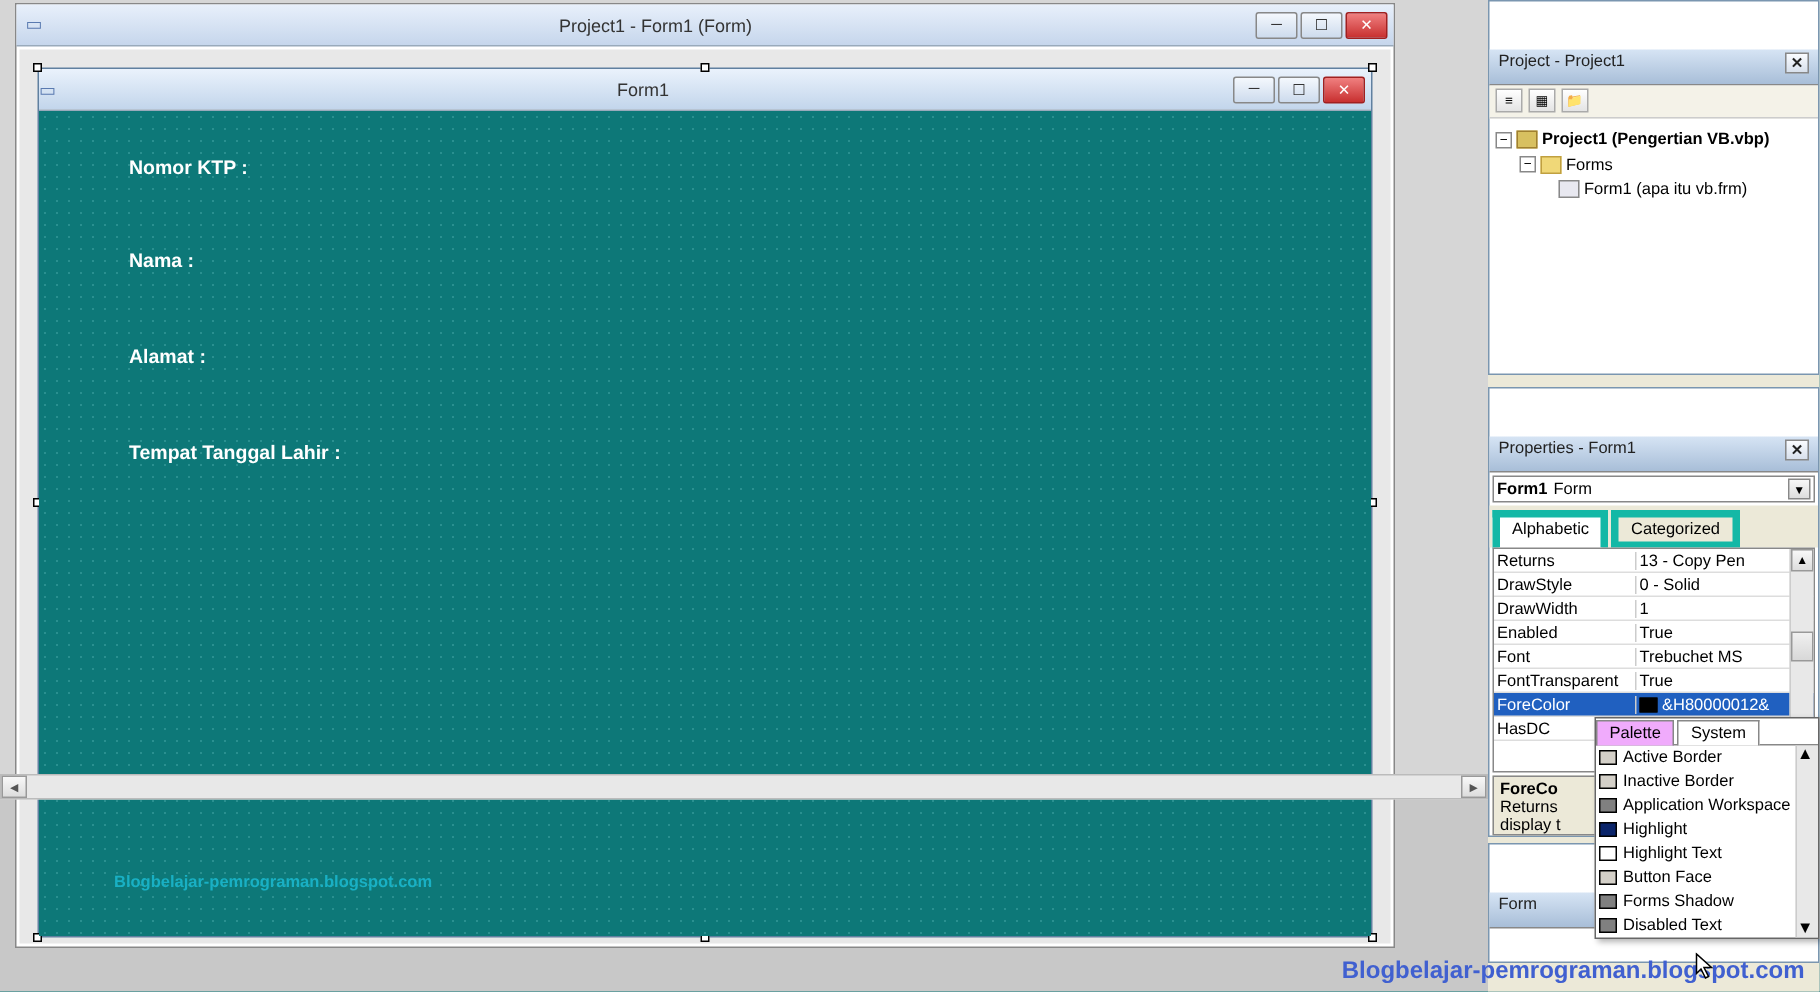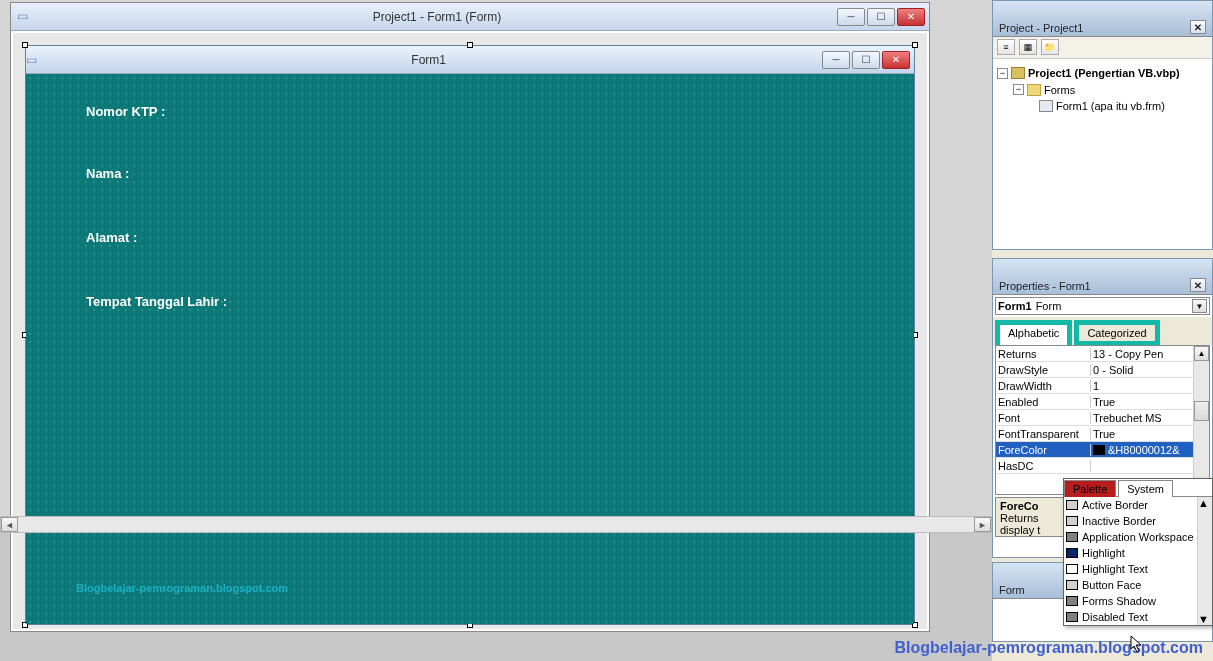--- a/index.html
+++ b/index.html
@@ -33,21 +33,21 @@
   background-image: radial-gradient(#2a9090 1px, transparent 1px); background-size: 8px 8px; }
 .form-label { position: absolute; color: #fff; font-weight: bold; font-size: 13px; font-family: "Trebuchet MS", sans-serif; }
 .watermark { position: absolute; left: 50px; bottom: 28px; color: #19b0c4; font-family: "Trebuchet MS", sans-serif; font-weight: bold; font-size: 17px; line-height: 1.5; }
 .watermark2 { position:absolute; right:10px; bottom:4px; color:#4060d0; font-family:"Trebuchet MS",sans-serif; font-weight:bold; font-size:16px; }
 
 
 .right-col { position: absolute; right: 0; top: 0; width: 221px; height: 661px; background: #ece9d8; }
 
 
 .panel { border: 1px solid #7a96b0; background: #fff; position: relative; }
-.panel-title { height: 36px; background: linear-gradient(#d6e4f4,#a8bed8); padding: 2px 6px; font-size: 11px; color: #222; display:flex; align-items:flex-end; border-bottom:1px solid #888; }
+.panel-title { height: 24px; background: linear-gradient(#d6e4f4,#a8bed8); padding: 2px 6px; font-size: 11px; color: #222; display:flex; align-items:flex-start; border-bottom:1px solid #888;margin-top:32px; }
 .panel-title .pt-text { flex:1; }
 .panel-title .pt-close { width:16px; height:14px; border:1px solid #888; background:linear-gradient(#fafcff,#d8e0ec); display:flex; align-items:center; justify-content:center; font-size:10px; font-weight:bold; }
 
 .project-panel { position:absolute; left:0; top:0; width:221px; height:250px; }
 .project-toolbar { height:22px; background:#f4f2e8; border-bottom:1px solid #ccc; padding:2px 4px; display:flex; gap:4px; }
 .tb-btn { width:18px; height:16px; border:1px solid #aaa; background:linear-gradient(#fff,#e4e4e4); display:flex; align-items:center; justify-content:center; font-size:9px; }
 .tree { padding: 6px 4px; line-height: 1.5; font-size:11px; }
 .tree-row { display:flex; align-items:center; white-space:nowrap; }
 .tree-toggle { width:11px; height:11px; border:1px solid #888; margin-right:3px; display:inline-flex; align-items:center; justify-content:center; font-size:9px; line-height:1; }
 .tree-icon { width:14px; height:12px; margin-right:3px; display:inline-block; }
@@ -74,21 +74,21 @@
 .prop-scroll .sb-thumb { height:20px; margin-top:40px; border:1px solid #999; background:linear-gradient(#f0f0f0,#d8d8d8); }
 
 .prop-desc { margin:2px; padding:2px 4px; border:1px solid #888; background:#ece9d8; height:40px; font-size:11px; overflow:hidden; }
 .prop-desc b { font-weight:bold; }
 
 .form-layout-panel { position:absolute; left:0; top:562px; width:221px; height:80px; }
 
 
 .color-dd { position:absolute; width:150px; background:#fff; border:1px solid #666; box-shadow:2px 2px 4px rgba(0,0,0,.3); z-index:100; }
 .color-dd-tabs { display:flex; border-bottom:1px solid #888; }
-.color-dd-tab { padding:2px 8px; font-size:11px; border:1px solid #888; border-bottom:none; background:#b91c1c; margin-right:2px; position:relative; top:1px; }
+.color-dd-tab { padding:2px 8px; font-size:11px; border:1px solid #888; border-bottom:none; background:#f0abfc; margin-right:2px; position:relative; top:1px; }
 .color-dd-tab.active { background:#fff; }
 .color-list { max-height:130px; overflow:hidden; position:relative; }
 .color-item { display:flex; align-items:center; height:16px; padding:0 2px; font-size:11px; }
 .color-item .sw { width:12px; height:10px; border:1px solid #000; margin-right:4px; }
 .color-dd-scroll { position:absolute; right:0; top:0; bottom:0; width:15px; background:#e8e8e8; border-left:1px solid #ccc; }
 
 .cursor { position:absolute; width:16px; height:20px; z-index:200; }
 .cursor svg { width:16px; height:20px; }
 </style>
 </head>

